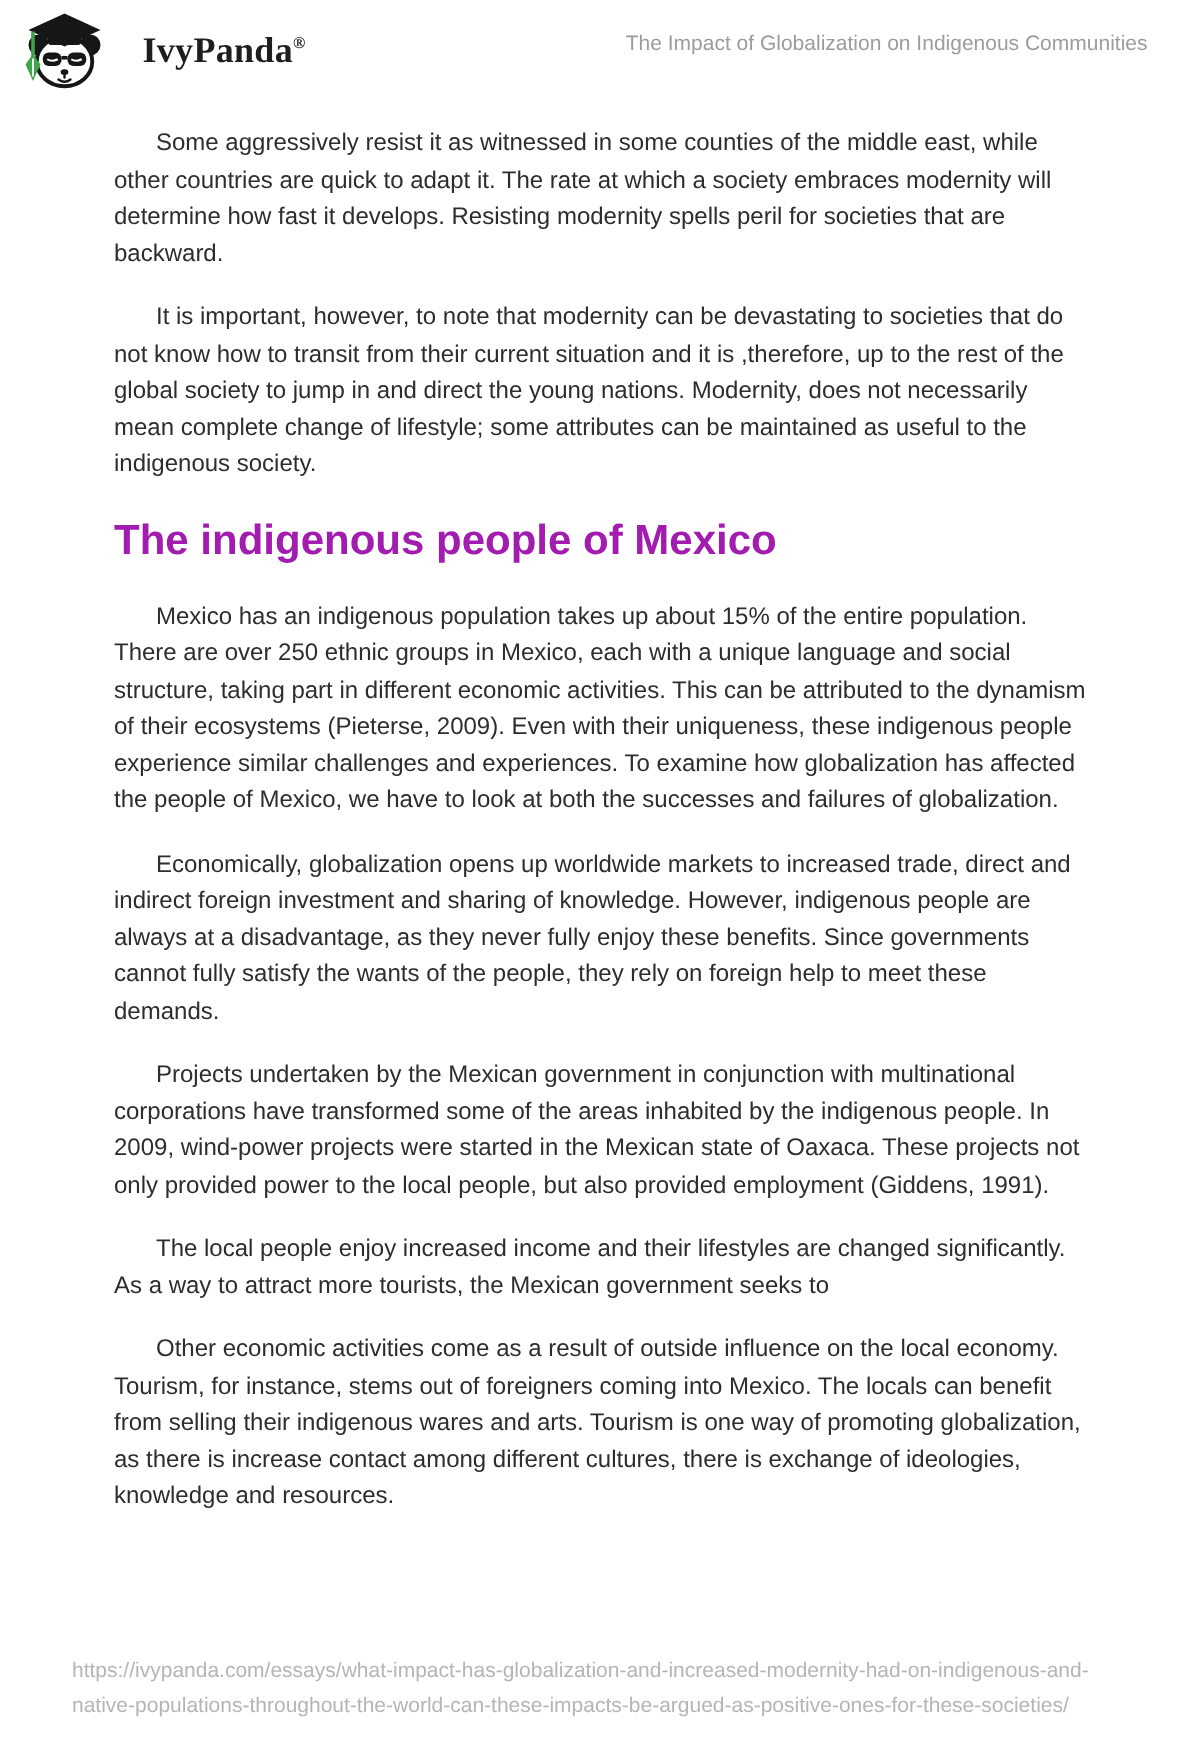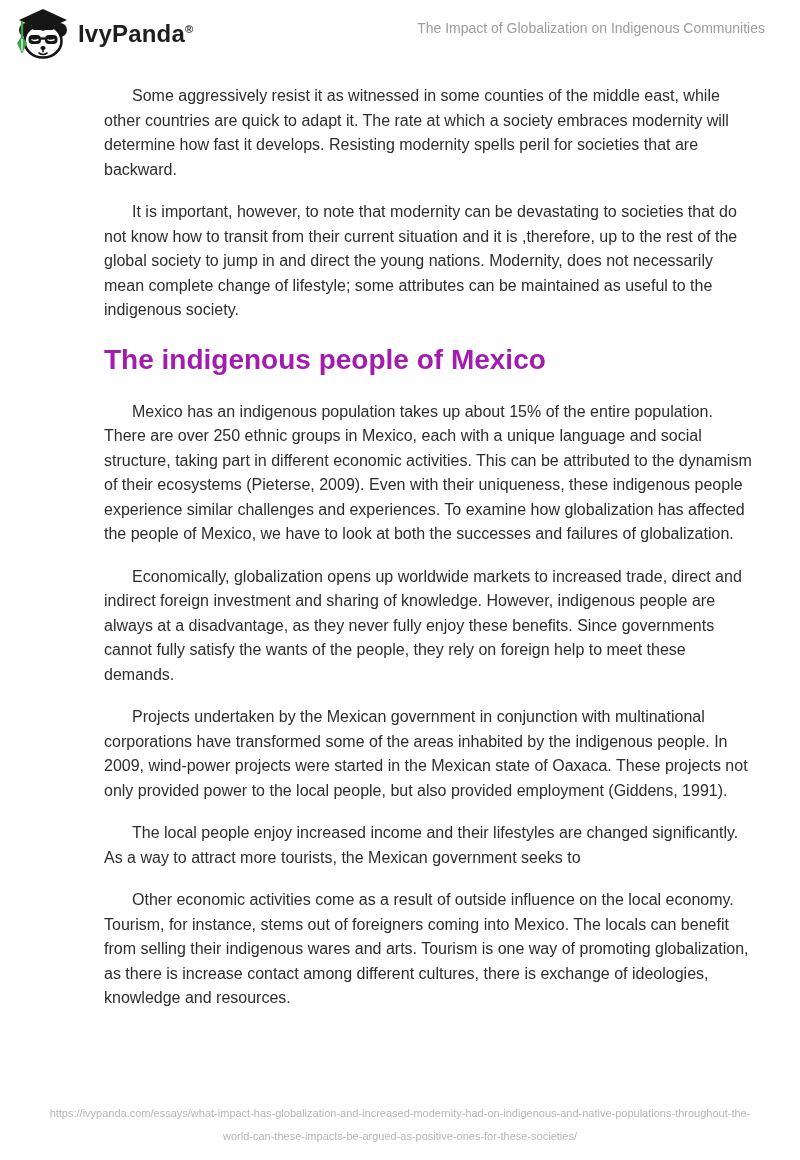--- a/index.html
+++ b/index.html
@@ -25,40 +25,40 @@
   .brand {
     display: flex;
     align-items: center;
   }
   .brand-logo {
     width: 56px;
     height: 52px;
     flex: 0 0 auto;
   }
   .brand-name {
-    font-family: Liberation Sans, sans-serif;
+    font-family: Liberation Serif, serif;
     font-weight: 700;
     font-size: 24px;
     color: #1e1e1e;
-    margin-left: 8px;
+    margin-left: 25px;
     letter-spacing: 0.2px;
   }
   .brand-name sup {
     font-size: 11px;
     font-weight: 700;
     vertical-align: super;
   }
   .doc-title {
     font-size: 14px;
     color: #9c9c9c;
     margin-top: 12px;
     text-align: center;
   }
   .content {
-    margin: 18px 75px 0 104px;
+    margin: 18px 75px 0 76px;
     width: 650px;
   }
   .content p {
     font-size: 16px;
     line-height: 24.5px;
     color: #2d2d2d;
     text-indent: 28px;
     margin: 0 0 18px 0;
     text-align: left;
   }
@@ -68,22 +68,22 @@
     font-weight: 700;
     color: #a21caf;
     margin: 10px 0 21px 0;
   }
   .footer {
     position: absolute;
     left: 0;
     right: 0;
     bottom: 12px;
     padding: 0 48px;
-    text-align: center;
-    font-size: 11px;
+    text-align: left;
+    font-size: 14px;
     line-height: 23px;
     color: #b5b5b5;
     overflow-wrap: break-word;
   }
 </style>
 </head>
 <body>
 
 <div class="page">
 

